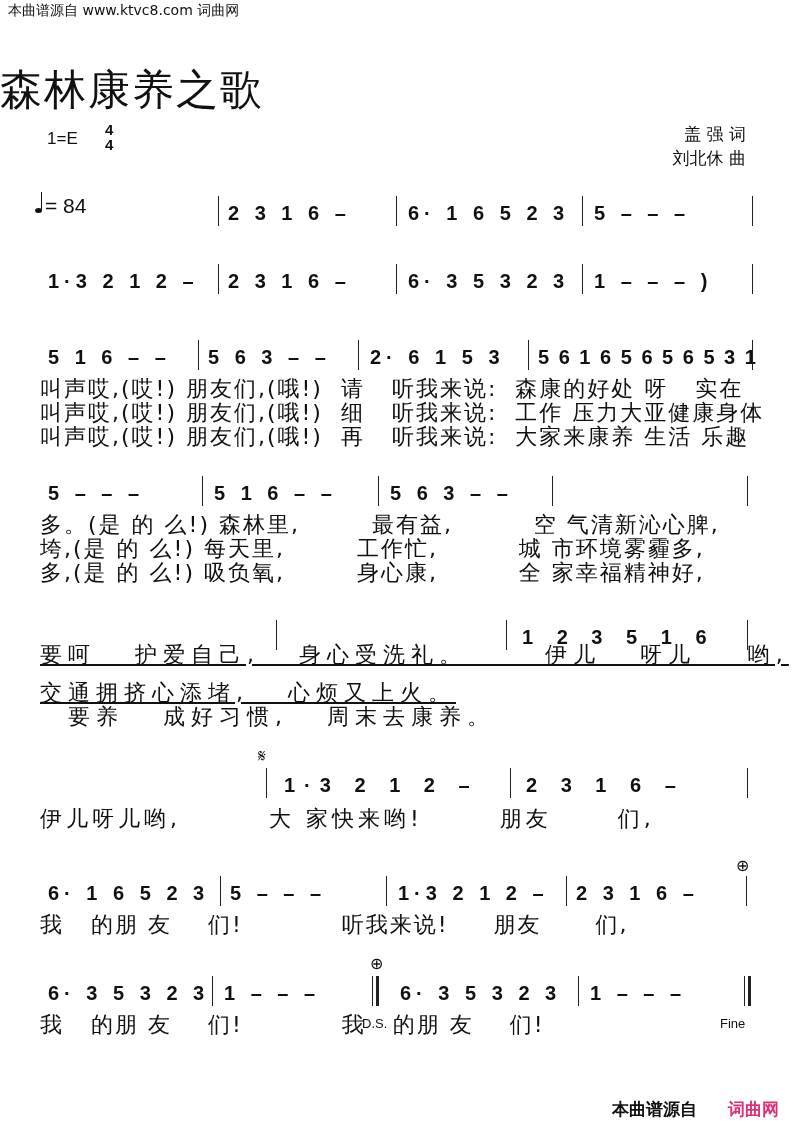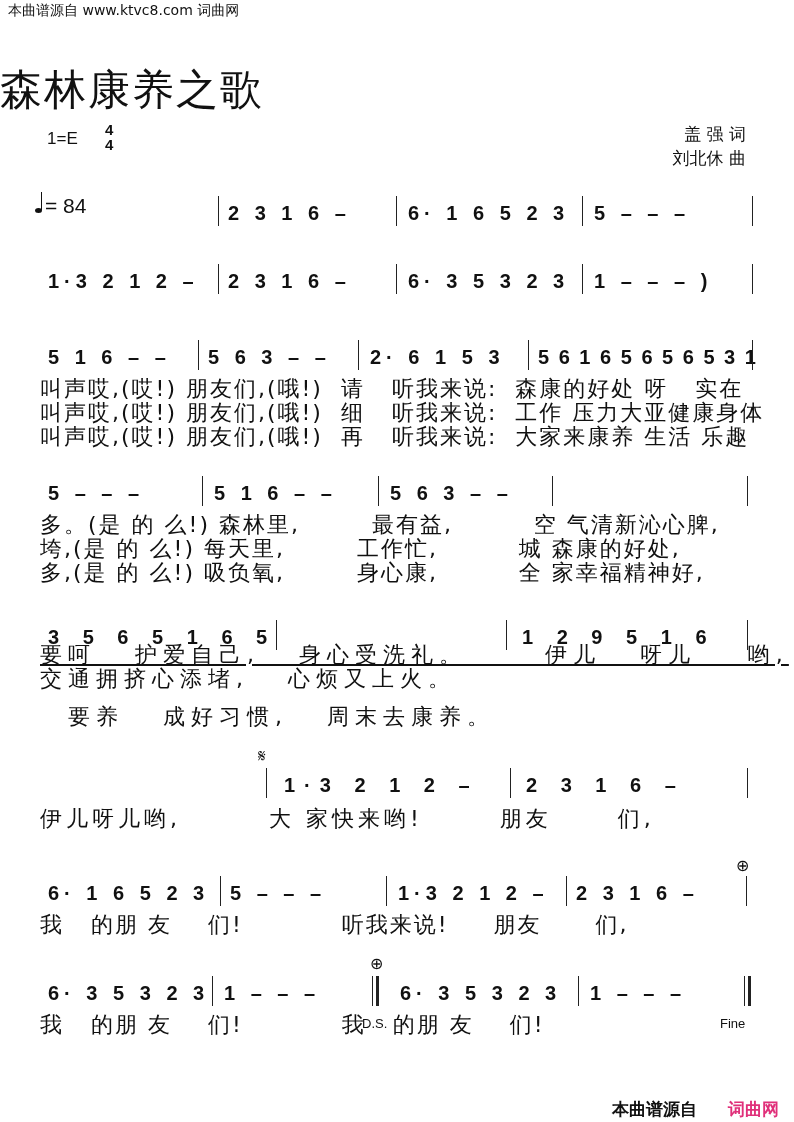--- a/index.html
+++ b/index.html
@@ -87,34 +87,33 @@
   <div class="mline">
     <span class="measure-text" style="left:8px">5  –  –  –</span>
     <div class="bar" style="left:162px"></div>
     <span class="measure-text" style="left:174px">5 1 6  –  –</span>
     <div class="bar" style="left:338px"></div>
     <span class="measure-text" style="left:350px">5 6 3  –  –</span>
     <div class="bar" style="left:512px"></div>
     <div class="bar" style="left:707px"></div>
   </div>
   <div class="lyric" style="top:34px">多。(是 的 么!) 森林里,        最有益,         空 气清新沁心脾,</div>
-  <div class="lyric" style="top:58px">垮,(是 的 么!) 每天里,        工作忙,         城 森康的好处,</div>
+  <div class="lyric" style="top:58px">垮,(是 的 么!) 每天里,        工作忙,         城 市环境雾霾多,</div>
   <div class="lyric" style="top:82px">多,(是 的 么!) 吸负氧,        身心康,         全 家幸福精神好,</div>
 </div>
 
 <div class="staff" style="top:620px;">
   <div class="mline">
-    <span class="measure-text" style="left:8px; letter-spacing:9px;">3 5 6 5 1 6 5</span>
     <div class="bar" style="left:236px"></div>
     <div class="bar" style="left:466px"></div>
-    <span class="measure-text" style="left:482px; letter-spacing:9px;">1 2  9 5 1 6</span>
+    <span class="measure-text" style="left:482px; letter-spacing:9px;">1 2  3 5 1 6</span>
     <div class="bar" style="left:707px"></div>
   </div>
   <div class="lyric" style="top:20px; letter-spacing:6px;text-decoration:underline;">要呵   护爱自己,   身心受洗礼。      伊儿   呀儿    哟,</div>
-  <div class="lyric" style="top:44px; letter-spacing:6px;">交通拥挤心添堵,   心烦又上火。</div>
+  <div class="lyric" style="top:58px; letter-spacing:6px;text-decoration:underline;">交通拥挤心添堵,   心烦又上火。</div>
   <div class="lyric" style="top:82px; letter-spacing:6px;margin-left:28px;">要养   成好习惯,   周末去康养。</div>
 </div>
 
 <div class="staff" style="top:768px;">
   <div class="abs mark" style="left:218px; top:-22px; font-size:18px;">𝄋</div>
   <div class="mline">
     <div class="bar" style="left:226px"></div>
     <span class="measure-text" style="left:244px; letter-spacing:9px;">1·3 2 1 2  –</span>
     <div class="bar" style="left:470px"></div>
     <span class="measure-text" style="left:486px; letter-spacing:9px;">2 3  1 6  –</span>

